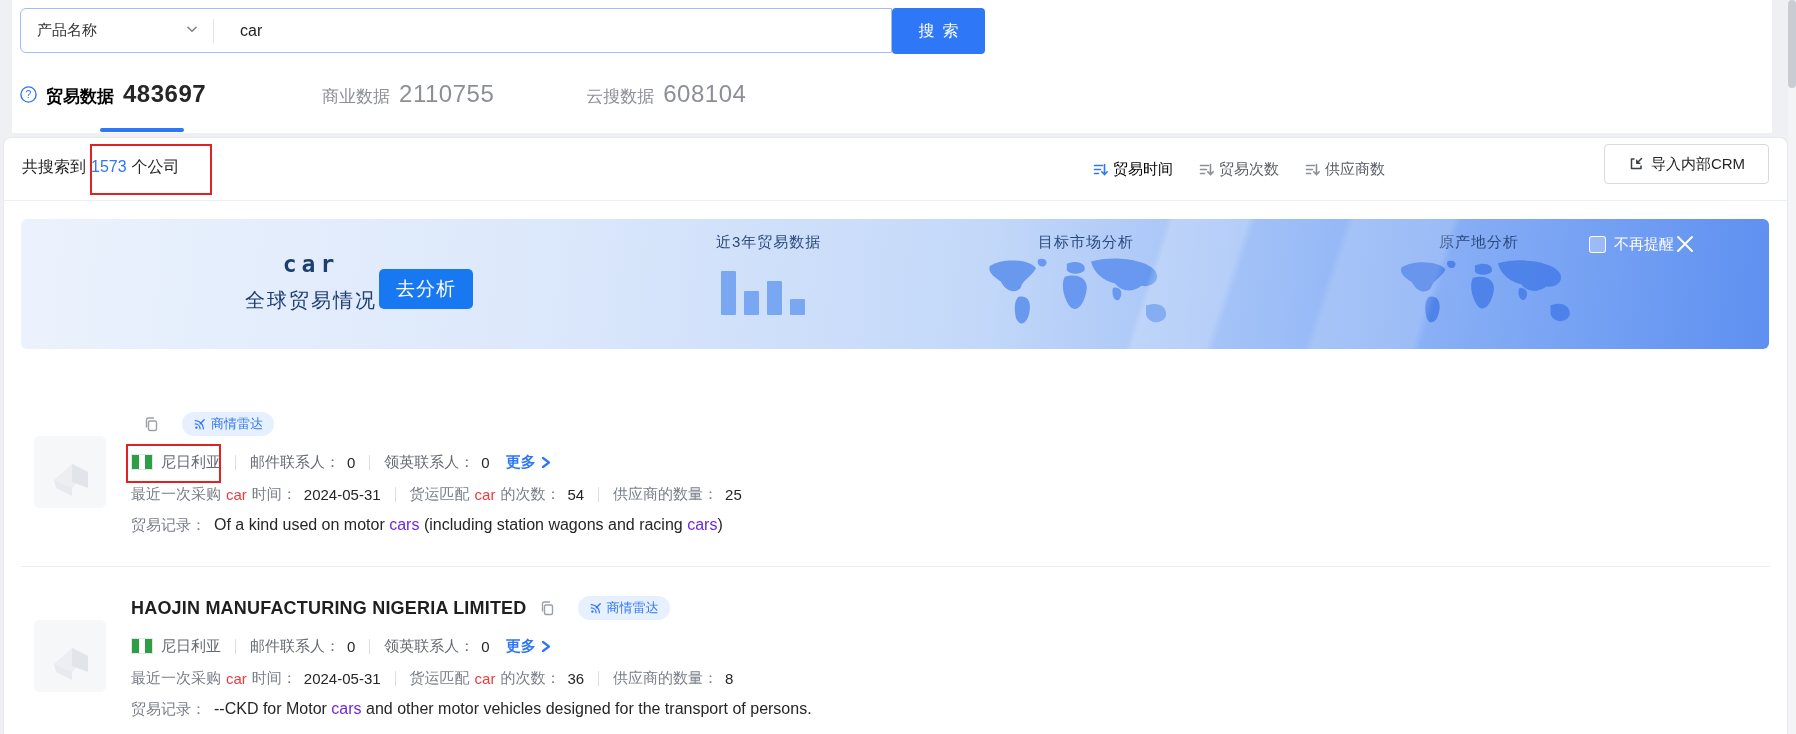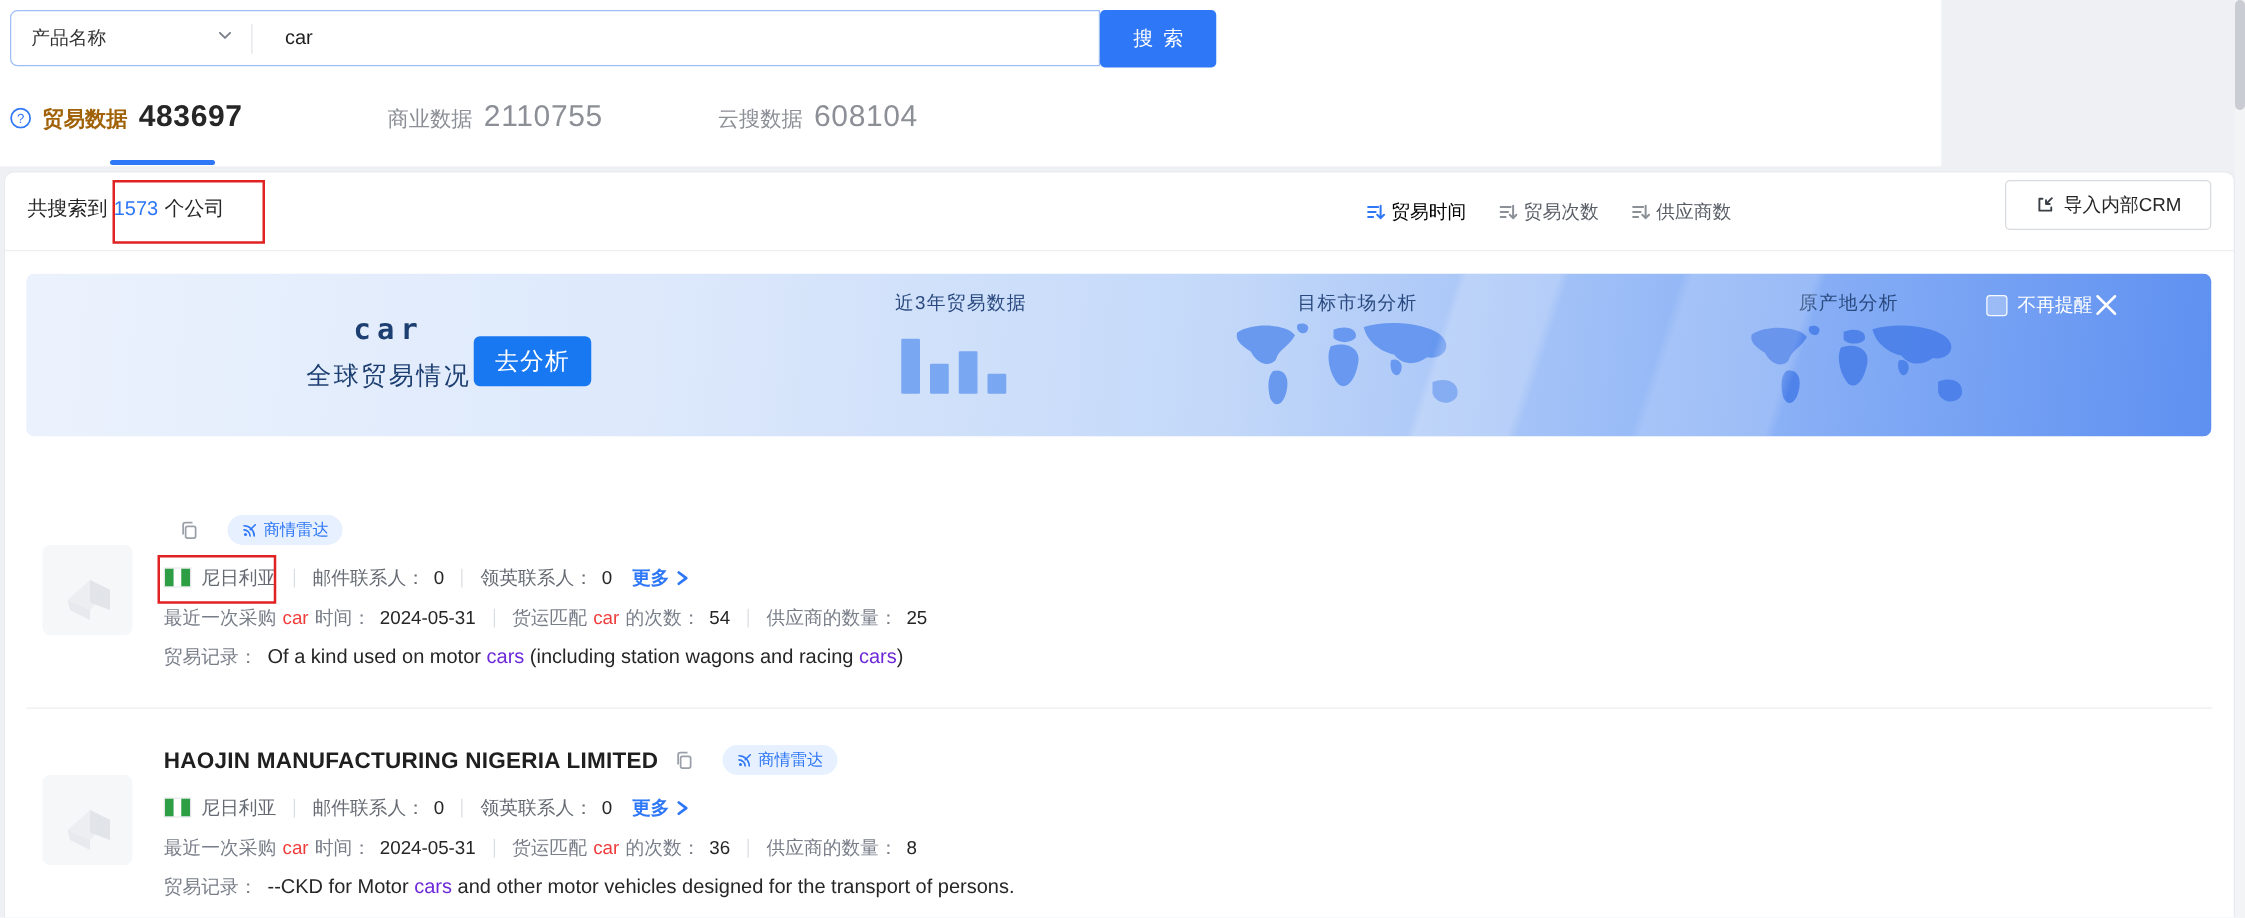--- a/index.html
+++ b/index.html
@@ -3,37 +3,37 @@
 <meta charset="utf-8">
 <style>
   html,body{margin:0;padding:0;}
   body{
     width:1796px;height:734px;position:relative;overflow:hidden;
     background:#eef0f3;
     font-family:"Liberation Sans","DejaVu Sans",sans-serif;
     -webkit-font-smoothing:antialiased;color:#262626;
   }
   
-  .header{position:absolute;left:0;top:0;width:1553px;height:133px;background:#fff;}
+  .header{position:absolute;left:12px;top:0;width:1760px;height:133px;background:#fff;}
   .search-box{position:absolute;left:8px;top:8px;width:872px;height:45px;background:#fff;
     border:1px solid #9fbef5;border-radius:6px 0 0 6px;display:flex;align-items:center;box-sizing:border-box;}
   .sel{display:flex;align-items:center;width:176px;padding-left:16px;cursor:pointer;}
   .sel-label{font-size:15px;color:#333;}
   .sel .chev{margin-left:auto;margin-right:14px;}
   .vdiv{width:1px;height:24px;background:#e2e5ea;}
   .query{font-size:16px;color:#1f1f1f;padding-left:26px;flex:1;}
   .search-btn{position:absolute;left:880px;top:8px;width:93px;height:46px;background:#2e77f6;color:#fff;
     font-size:16px;letter-spacing:8px;text-indent:8px;border:none;border-radius:4px;display:flex;
     align-items:center;justify-content:center;cursor:pointer;}
   .tabs{position:absolute;left:8px;top:74px;height:40px;display:flex;align-items:center;}
   .help{width:17px;height:17px;margin-right:9px;}
   .tab{display:flex;align-items:baseline;cursor:pointer;}
   .tab .lbl{font-size:17px;}
   .tab .cnt{font-size:24px;margin-left:9px;letter-spacing:.5px;}
-  .tab.active .lbl{color:#a16207;font-weight:700;}
+  .tab.active .lbl{color:#000000;font-weight:700;}
   .tab.active .cnt{color:#262626;font-weight:700;}
   .tab.dim .lbl,.tab.dim .cnt{color:#8c8f96;font-weight:400;}
   .tab2{margin-left:116px;}
   .tab3{margin-left:92px;justify-content:center;}
   .underline{position:absolute;left:88px;top:128px;width:84px;height:4px;background:#2e77f6;border-radius:2px;}
   
   .card{position:absolute;left:3px;top:137px;width:1785px;height:597px;background:#fff;
     border:1px solid #e7e9ee;border-bottom:none;border-radius:8px 8px 0 0;box-sizing:border-box;}
   .count-row{position:relative;height:62px;border-bottom:1px solid #edeff2;}
   .count-text{position:absolute;left:18px;top:19px;font-size:16px;color:#262626;}

